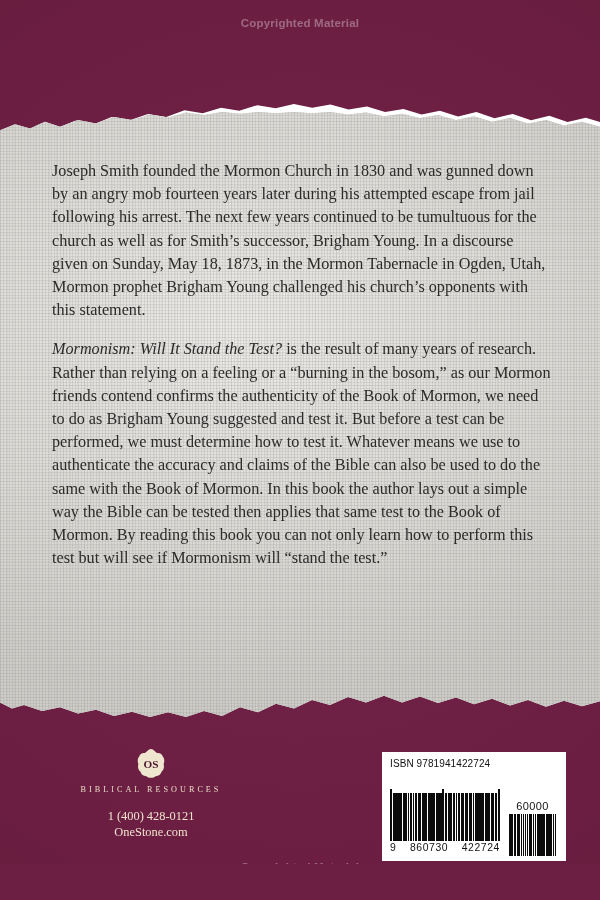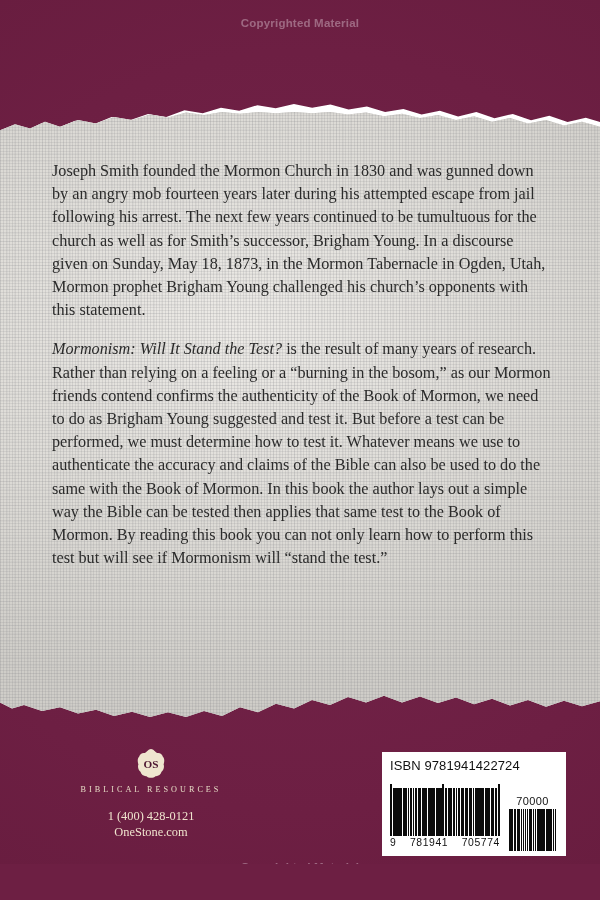--- a/index.html
+++ b/index.html
@@ -171,23 +171,23 @@
     position: absolute;
     left: 382px;
     top: 752px;
     width: 184px;
     background: #ffffff;
     padding: 6px 8px 5px 8px;
     box-sizing: border-box;
   }
   .isbn-label {
     font-family: "Liberation Sans", sans-serif;
-    font-size: 13px;
+    font-size: 10px;
     color: #111;
-    margin-bottom: 11px;
+    margin-bottom: 20px;
     letter-spacing: 0.1px;
   }
   .barcodes {
     display: flex;
     align-items: flex-start;
     gap: 9px;
   }
   .bc-main { width: 110px; }
   .bc-addon { width: 47px; margin-top: 11px; }
   .bars {
@@ -456,26 +456,26 @@
             <div class="sp" style="width:2px;height:1px;"></div>
             <div class="bar" style="width:2px;height:48px;"></div>
             <div class="sp" style="width:1px;height:1px;"></div>
             <div class="bar" style="width:1px;height:52px;"></div>
             <div class="sp" style="width:2px;height:1px;"></div>
             <div class="bar" style="width:1px;height:52px;"></div>
             <div class="sp" style="width:2px;height:1px;"></div>
           </div>
         <div class="bc-digits">
           <span>9</span>
-          <span>781941</span>
-          <span>705774</span>
+          <span>860730</span>
+          <span>422724</span>
         </div>
       </div>
       <div class="bc-addon">
-        <div class="addon-num">70000</div>
+        <div class="addon-num">60000</div>
         <div class="bars-addon" id="bars-addon">
             <div class="bar" style="width:2px;height:42px;"></div>
             <div class="sp" style="width:1px;height:1px;"></div>
             <div class="bar" style="width:1px;height:42px;"></div>
             <div class="sp" style="width:1px;height:1px;"></div>
             <div class="bar" style="width:1px;height:42px;"></div>
             <div class="sp" style="width:1px;height:1px;"></div>
             <div class="bar" style="width:2px;height:42px;"></div>
             <div class="sp" style="width:1px;height:1px;"></div>
             <div class="bar" style="width:1px;height:42px;"></div>

